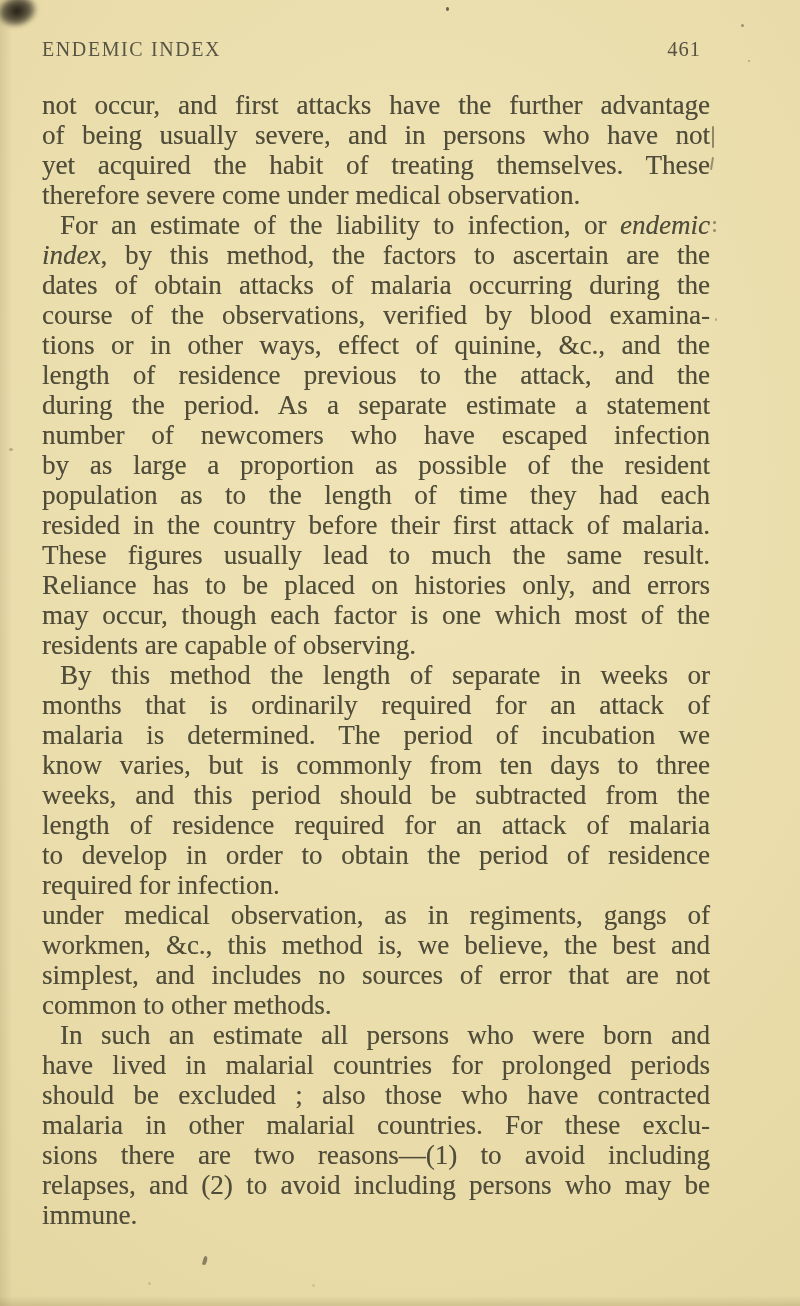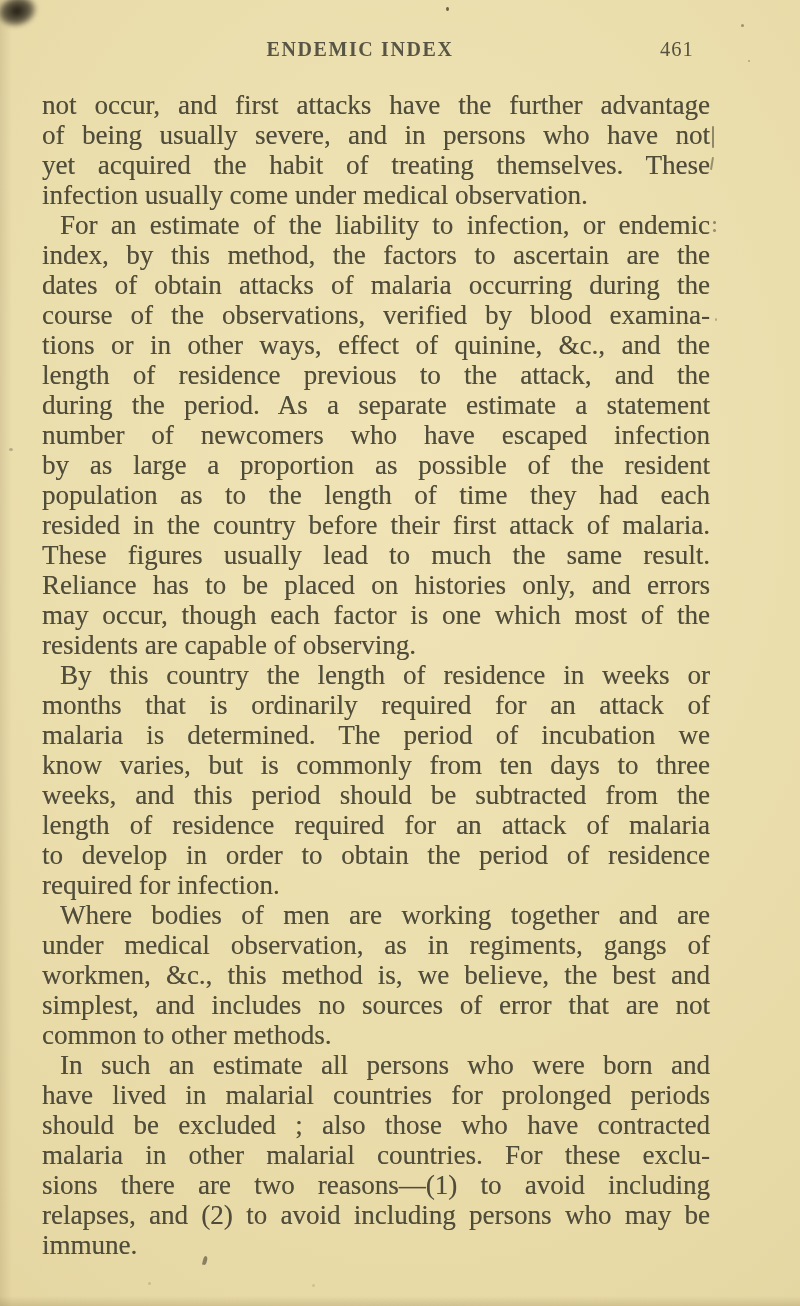--- a/index.html
+++ b/index.html
@@ -23,49 +23,47 @@
   }
   
   .corner-blob {
     position: absolute; left: -10px; top: -10px; width: 54px; height: 42px;
     background: radial-gradient(closest-side, rgba(18,14,8,0.95) 0%,
                 rgba(18,14,8,0.6) 50%, rgba(18,14,8,0) 78%);
     filter: blur(2px);
     transform: rotate(-14deg);
   }
   #running-head {
-    position: absolute; top: 38px; left: 48px; width: 624px;
-    text-align: center;
+    position: absolute; top: 38px; left: 42px; width: 624px;
     font-size: 20px; letter-spacing: 1.6px;
     color: #585545;
-    font-weight: bold;
   }
   #page-num {
     position: absolute; top: 38px; left: 660px; width: 48px;
-    text-align: left;
+    text-align: center;
     font-size: 20.5px; letter-spacing: 1px;
     color: #55523f;
   }
   #page-body {
     position: absolute; top: 90px; left: 42px; width: 668px;
     font-size: 27px; line-height: 30px;
     color: #4f4c3a;
     text-shadow: 0.2px 0.2px 0.45px rgba(80,76,58,0.55);
     filter: blur(0.22px);
   }
   .line {
     height: 30px;
     text-align: justify;
     text-align-last: justify;
     white-space: normal;
     overflow: visible;
   }
   .line.end { text-align-last: left; }
   .line.indent { text-indent: 18px; }
-  .it { }
+  .it { font-style: italic; }
   
   .speck { position: absolute; border-radius: 50%; }
   .sp1 { left: 446px; top: 7px;  width: 3px; height: 4px; background: rgba(60,55,40,0.75); }
   .sp2 { left: 741px; top: 24px; width: 3px; height: 3px; background: rgba(60,55,40,0.45); }
   .sp3 { left: 748px; top: 60px; width: 2px; height: 2px; background: rgba(60,55,40,0.35); }
   .sp4 { left: 9px;   top: 448px; width: 4px; height: 3px; background: rgba(60,55,40,0.30); }
   .sp5 { left: 148px; top: 1282px; width: 3px; height: 3px; background: rgba(60,55,40,0.18); }
   .sp6 { left: 312px; top: 1284px; width: 3px; height: 3px; background: rgba(60,55,40,0.15); }
   .scratch1 { position: absolute; left: 712px; top: 126px; width: 2px; height: 22px;
               background: rgba(70,65,45,0.55); border-radius: 1px; }
@@ -88,45 +86,44 @@
   <div class="edge-bottom"></div>
   <div class="corner-blob"></div>
 
   <div id="running-head">ENDEMIC INDEX</div>
   <div id="page-num">461</div>
 
   <div id="page-body">
       <div class="line"><span>not occur, and first attacks have the further advantage</span></div>
       <div class="line"><span>of being usually severe, and in persons who have not</span></div>
       <div class="line"><span>yet acquired the habit of treating themselves.  These</span></div>
-      <div class="line end"><span>infection usually come under medical observation.</span></div>
+      <div class="line end"><span>therefore severe come under medical observation.</span></div>
       <div class="line indent"><span>For an estimate of the liability to infection, or </span><span class="it">endemic</span></div>
       <div class="line"><span class="it">index</span><span>, by this method, the factors to ascertain are the</span></div>
       <div class="line"><span>dates of obtain attacks of malaria occurring during the</span></div>
       <div class="line"><span>course of the observations, verified by blood examina-</span></div>
       <div class="line"><span>tions or in other ways, effect of quinine, &amp;c., and the</span></div>
       <div class="line"><span>length of residence previous to the attack, and the</span></div>
       <div class="line"><span>during the period.  As a separate estimate a statement</span></div>
       <div class="line"><span>number of newcomers who have escaped infection</span></div>
       <div class="line"><span>by as large a proportion as possible of the resident</span></div>
       <div class="line"><span>population as to the length of time they had each</span></div>
       <div class="line"><span>resided in the country before their first attack of malaria.</span></div>
       <div class="line"><span>These figures usually lead to much the same result.</span></div>
       <div class="line"><span>Reliance has to be placed on histories only, and errors</span></div>
       <div class="line"><span>may occur, though each factor is one which most of the</span></div>
       <div class="line end"><span>residents are capable of observing.</span></div>
-      <div class="line indent"><span>By this country the length of residence in weeks or</span></div>
+      <div class="line indent"><span>By this method the length of separate in weeks or</span></div>
       <div class="line"><span>months that is ordinarily required for an attack of</span></div>
       <div class="line"><span>malaria is determined.  The period of incubation we</span></div>
       <div class="line"><span>know varies, but is commonly from ten days to three</span></div>
       <div class="line"><span>weeks, and this period should be subtracted from the</span></div>
       <div class="line"><span>length of residence required for an attack of malaria</span></div>
       <div class="line"><span>to develop in order to obtain the period of residence</span></div>
       <div class="line end"><span>required for infection.</span></div>
-      <div class="line indent"><span>Where bodies of men are working together and are</span></div>
       <div class="line"><span>under medical observation, as in regiments, gangs of</span></div>
       <div class="line"><span>workmen, &amp;c., this method is, we believe, the best and</span></div>
       <div class="line"><span>simplest, and includes no sources of error that are not</span></div>
       <div class="line end"><span>common to other methods.</span></div>
       <div class="line indent"><span>In such an estimate all persons who were born and</span></div>
       <div class="line"><span>have lived in malarial countries for prolonged periods</span></div>
       <div class="line"><span>should be excluded ; also those who have contracted</span></div>
       <div class="line"><span>malaria in other malarial countries.  For these exclu-</span></div>
       <div class="line"><span>sions there are two reasons—(1) to avoid including</span></div>
       <div class="line"><span>relapses, and (2) to avoid including persons who may be</span></div>

